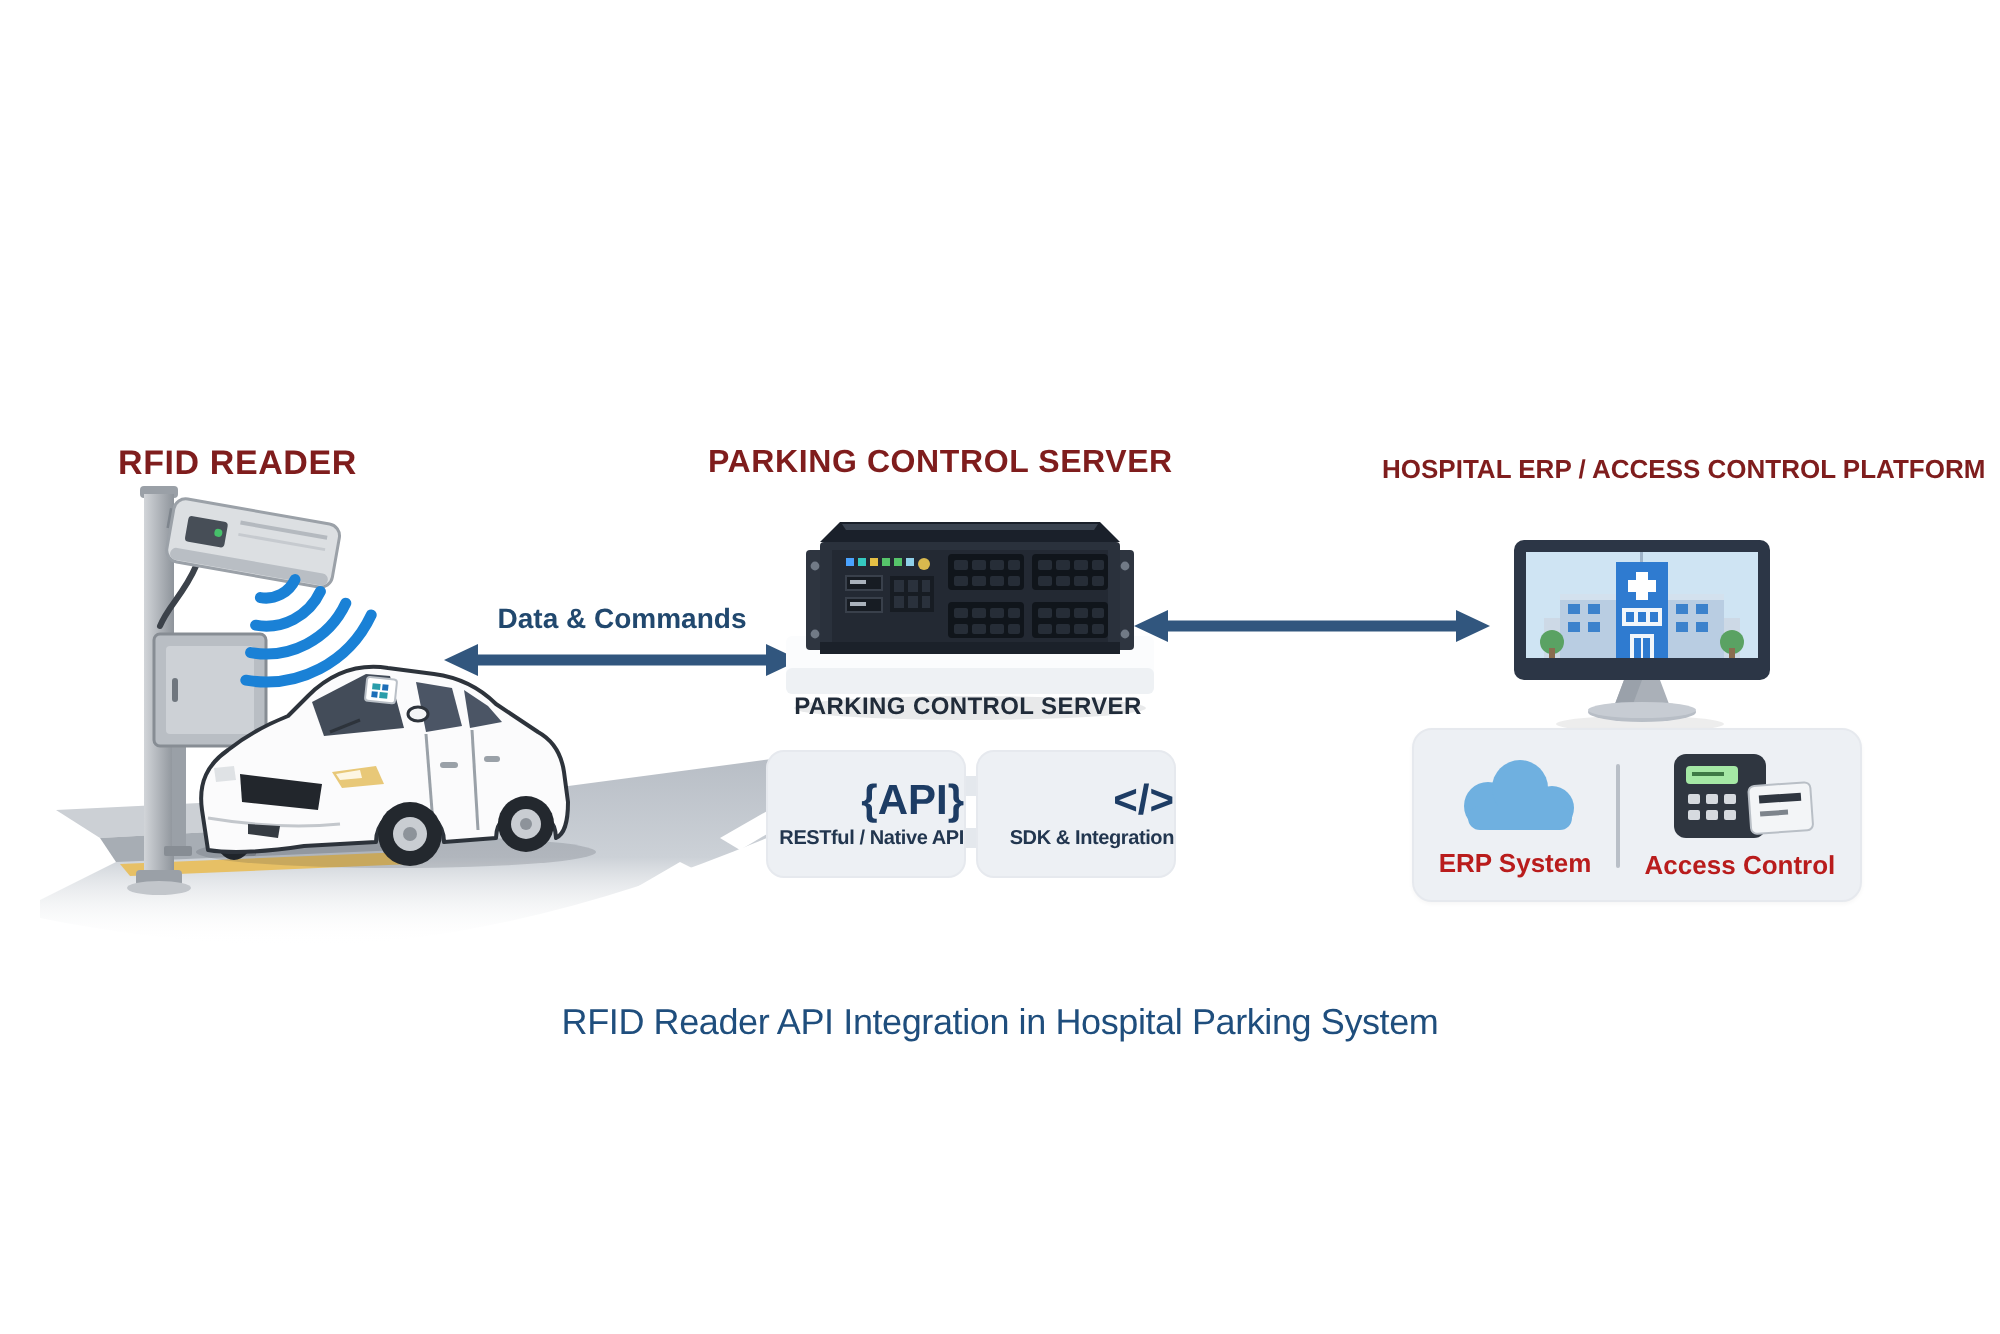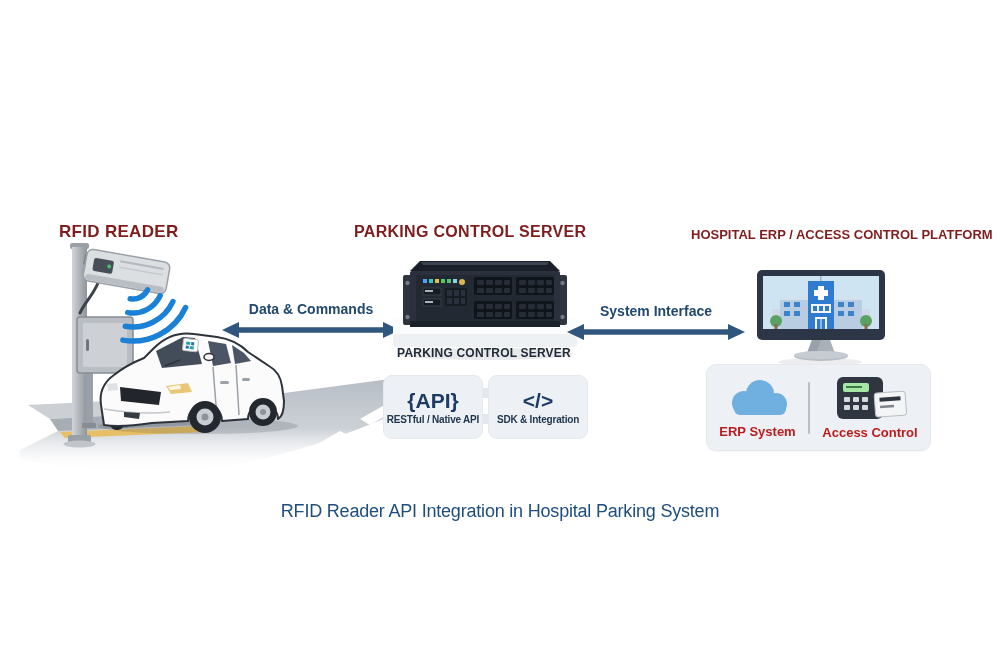--- a/index.html
+++ b/index.html
@@ -21,21 +21,21 @@
   #scene{position:absolute;left:20px;top:235px;width:400px;height:265px;}
   #server-wrap{position:absolute;left:390px;top:255px;width:190px;height:110px;}
   #server-caption{
     position:absolute;left:384px;top:346px;width:200px;text-align:center;
     font-size:12px;font-weight:bold;color:#202b39;letter-spacing:.2px;white-space:nowrap;
   }
   #api-row{position:absolute;left:383px;top:375px;display:flex;gap:5px;}
   .api-tab{position:absolute;width:13px;height:10px;background:#e4e8ed;z-index:0;}
   .api-box{
     width:100px;height:64px;background:#edf0f4;border-radius:9px;border:1px solid #e6e9ee;
-    display:flex;flex-direction:column;align-items:center;justify-content:center;gap:3px;
+    display:flex;flex-direction:column;align-items:flex-end;justify-content:center;gap:3px;
     position:relative;z-index:1;box-sizing:border-box;
   }
   .api-icon{font-size:21px;font-weight:bold;color:#1d3c64;line-height:1;}
   .api-label{font-size:10px;font-weight:bold;color:#22364f;letter-spacing:-.2px;white-space:nowrap;}
   #monitor-wrap{position:absolute;left:745px;top:262px;width:150px;height:105px;}
   #erp-panel{
     position:absolute;left:706px;top:364px;width:225px;height:87px;background:#edf0f4;
     border-radius:10px;border:1px solid #e6e9ee;display:flex;align-items:center;
     justify-content:space-evenly;box-sizing:border-box;box-shadow:0 1px 2px rgba(0,0,0,.04);
   }
@@ -248,21 +248,20 @@
     <div class="api-icon">{API}</div>
     <div class="api-label">RESTful / Native API</div>
   </div>
   <div class="api-box">
     <div class="api-icon">&lt;/&gt;</div>
     <div class="api-label">SDK &amp; Integration</div>
   </div>
 </div>
 
 <div class="link" id="link-right">
-  <div class="link-label">System Interface</div>
   <svg width="178" height="20" viewBox="0 0 178 20">
     <line x1="15" y1="10" x2="163" y2="10" stroke="#31567e" stroke-width="5.5"></line>
     <polygon points="0,10 17,2 17,18" fill="#31567e"></polygon>
     <polygon points="178,10 161,2 161,18" fill="#31567e"></polygon>
   </svg>
 </div>
 
 <svg id="monitor-wrap" viewBox="0 0 150 105">
   <ellipse cx="75" cy="100" rx="42" ry="4" fill="rgba(0,0,0,0.07)"></ellipse>
   <polygon points="67,78 85,78 91,94 61,94" fill="#aab0b8"></polygon>

